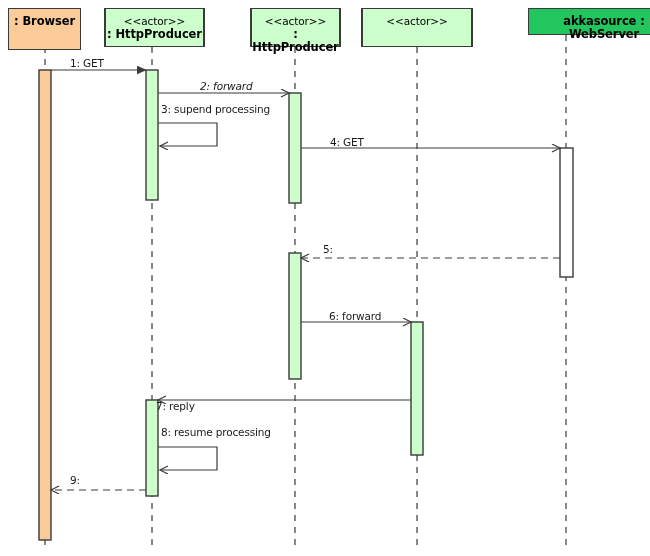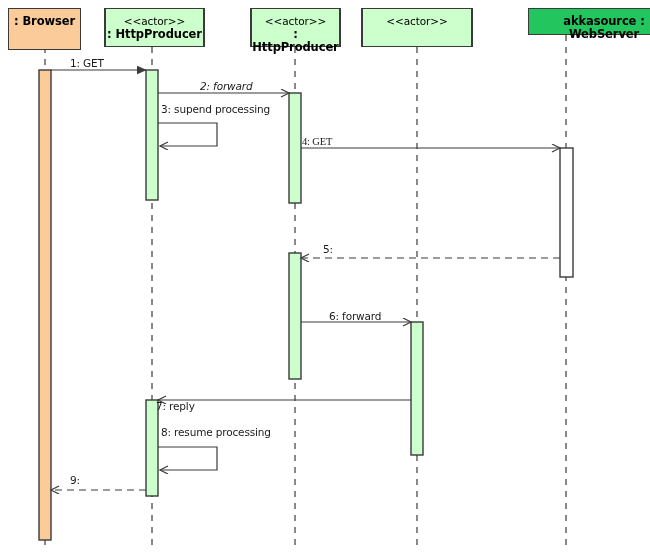--- a/index.html
+++ b/index.html
@@ -141,21 +141,21 @@
         <span class="stereotype">&lt;&lt;actor&gt;&gt;</span>
       </div>
       <div class="lifeline-box plain-box" style="left: 490px; top: 8px; width: 152px; height: 27px;">
         <span class="obj-name-only">akkasource : WebServer</span>
       </div>
     </div>
   <div id="message-labels">
       <div class="msg-label" style="left: 70px; top: 57px;">1: GET</div>
       <div class="msg-label" style="left: 200px; top: 80px; font-style: italic;">2: forward</div>
       <div class="msg-label" style="left: 161px; top: 103px;">3: supend processing</div>
-      <div class="msg-label" style="left: 302px; top: 136px; font-family: Liberation Serif, serif;">4: GET</div>
+      <div class="msg-label" style="left: 330px; top: 136px;">4: GET</div>
       <div class="msg-label" style="left: 323px; top: 243px;">5:</div>
       <div class="msg-label" style="left: 329px; top: 310px;">6: forward</div>
       <div class="msg-label" style="left: 156px; top: 389px; margin-top: 11px;">7: reply</div>
       <div class="msg-label" style="left: 161px; top: 426px;">8: resume processing</div>
       <div class="msg-label" style="left: 70px; top: 474px;">9:</div>
     </div>
 
 </div>
 
 </body></html>

